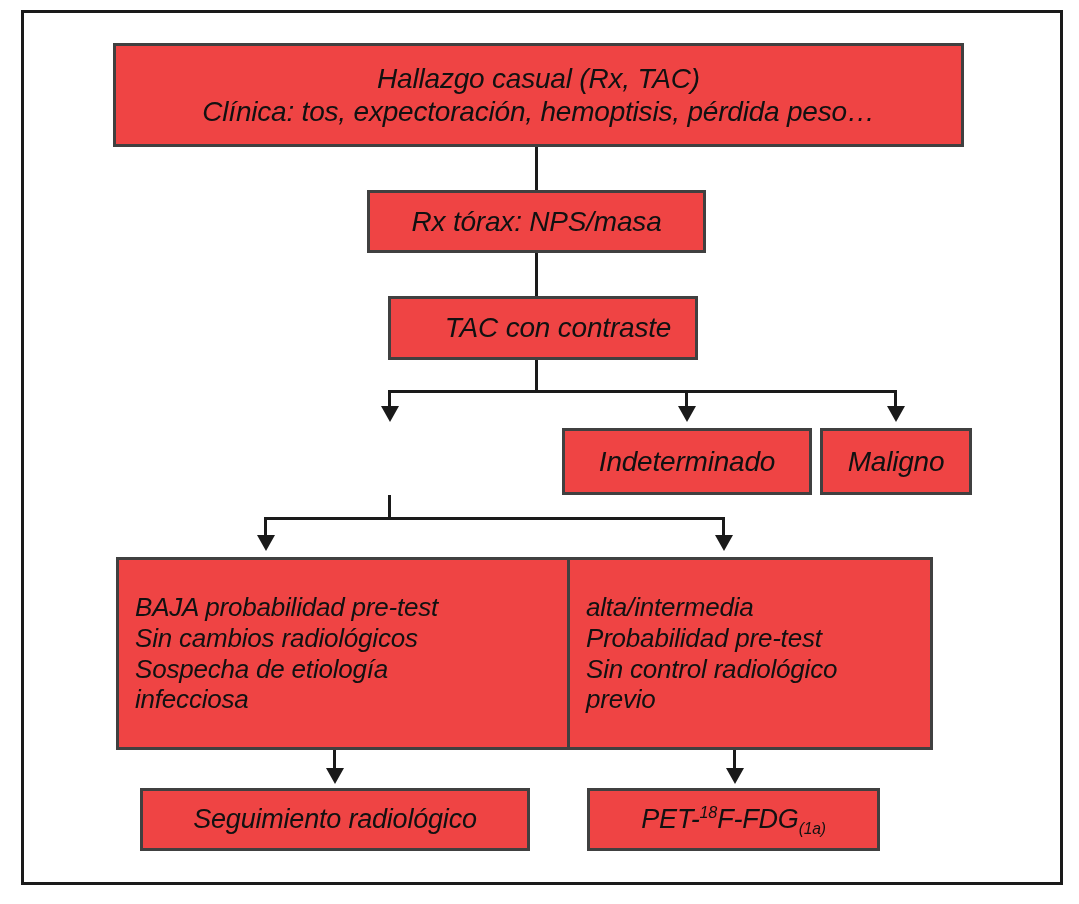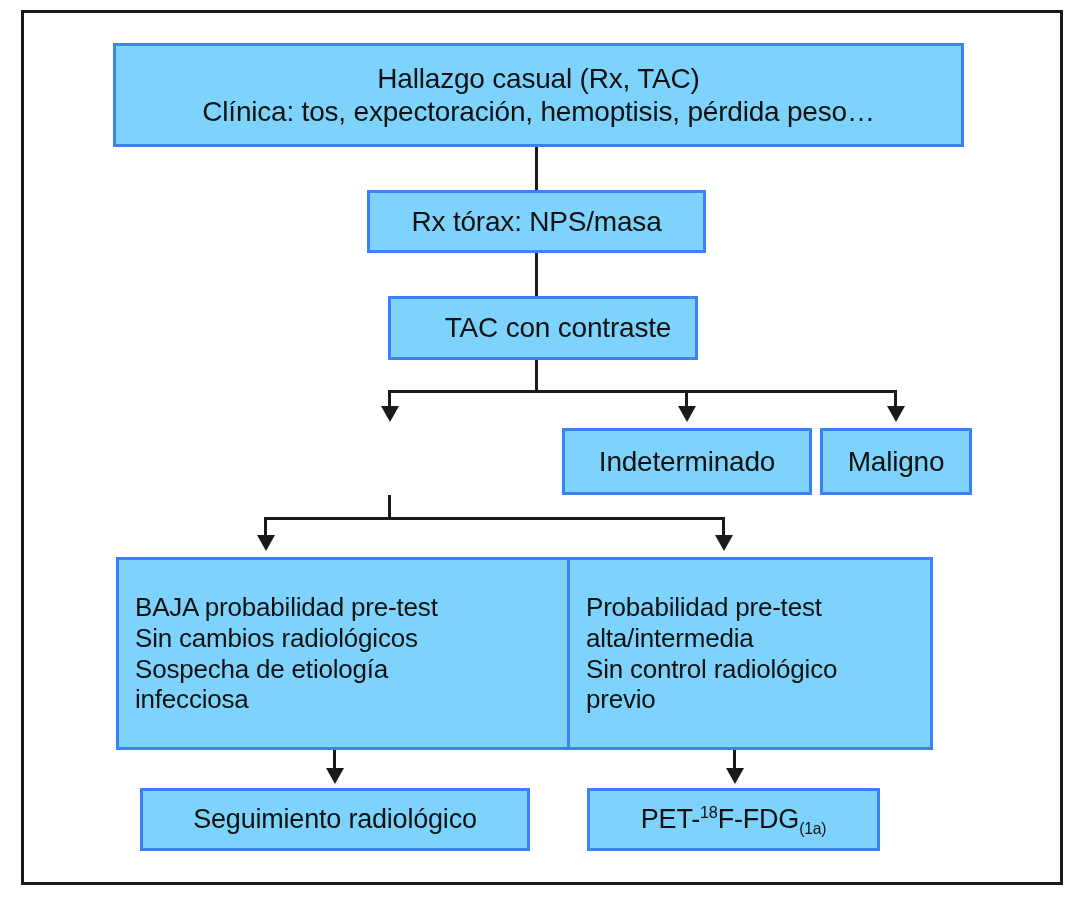--- a/index.html
+++ b/index.html
@@ -21,29 +21,30 @@
     left: 21px;
     top: 10px;
     width: 1042px;
     height: 875px;
     border: 3px solid #1a1a1a;
     box-sizing: border-box;
   }
   .node {
     position: absolute;
     box-sizing: border-box;
-    border: 3px solid #3b82f6;
-    background: #7dd3fc;
+    border: 3px solid #404040;
+    background: #ef4444;
     color: #111111;
     display: flex;
     align-items: center;
     justify-content: center;
     text-align: center;
     line-height: 1.18;
     letter-spacing: -0.2px;
+    font-style: italic;
   }
   .node.left-align {
     justify-content: flex-start;
     text-align: left;
     padding-left: 16px;
   }
   .node .txt { display: block; width: 100%; }
   .node .ln { display: block; white-space: nowrap; }
 
   
@@ -139,22 +140,22 @@
     <span class="txt">
       <span class="ln">BAJA probabilidad pre-test</span>
       <span class="ln">Sin cambios radiológicos</span>
       <span class="ln">Sospecha de etiología</span>
       <span class="ln">infecciosa</span>
     </span>
   </div>
 
   <div class="node t-body left-align" style="left:567px; top:557px; width:366px; height:193px;">
     <span class="txt">
+      <span class="ln">alta/intermedia</span>
       <span class="ln">Probabilidad pre-test</span>
-      <span class="ln">alta/intermedia</span>
       <span class="ln">Sin control radiológico</span>
       <span class="ln">previo</span>
     </span>
   </div>
 
   <div class="vline" style="left:333px; top:750px; height:20px;"></div>
   <div class="arrowhead" style="left:326px; top:768px;"></div>
 
   <div class="vline" style="left:733px; top:750px; height:20px;"></div>
   <div class="arrowhead" style="left:726px; top:768px;"></div>

